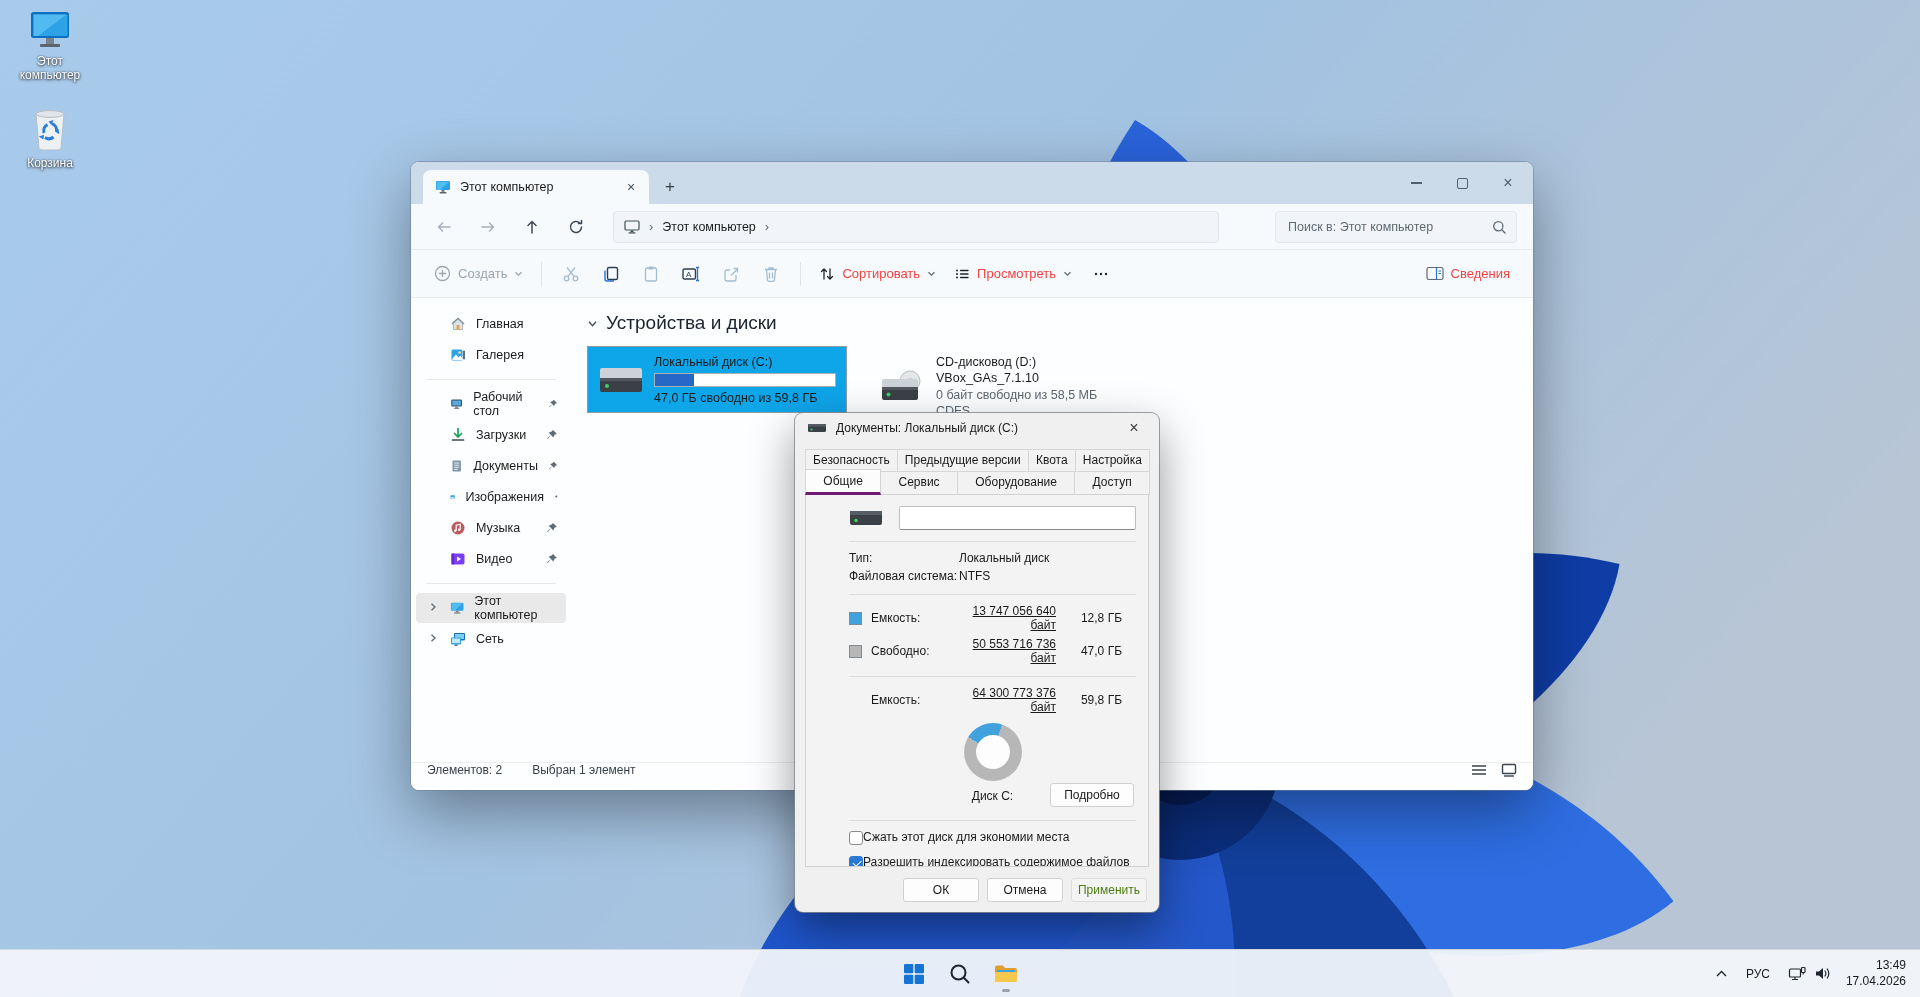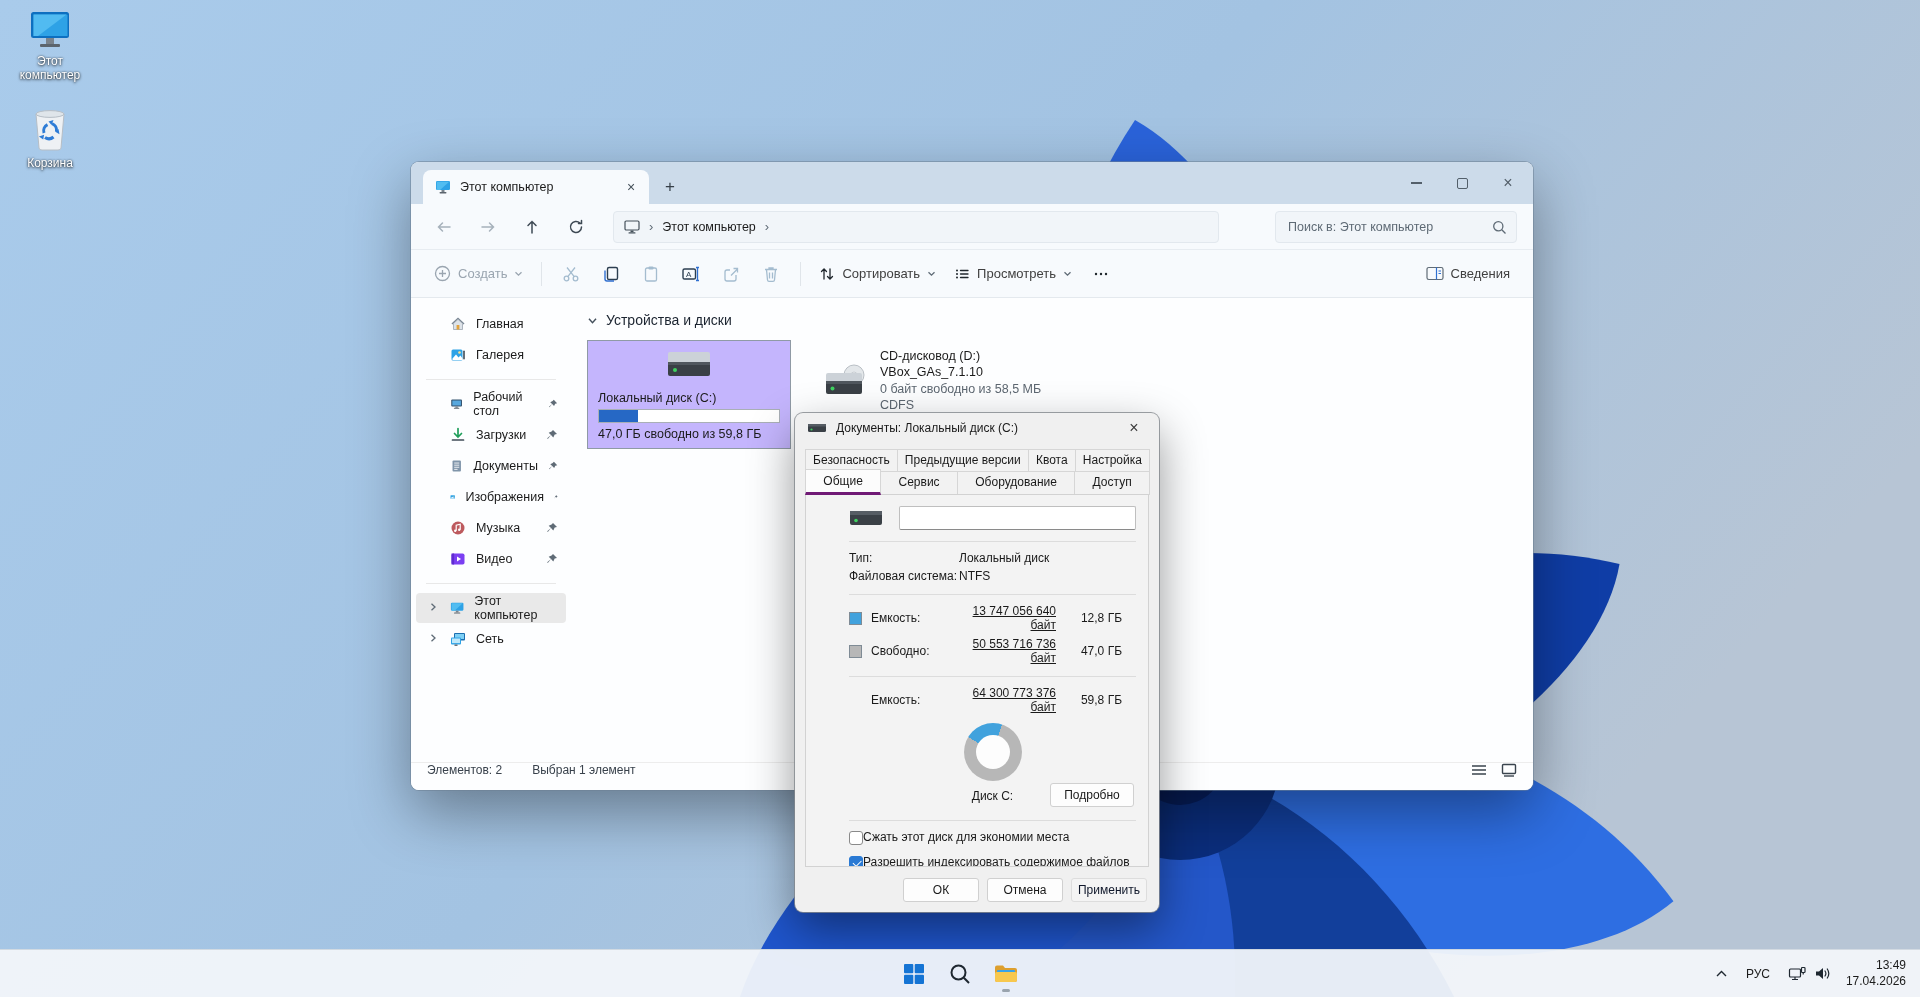--- a/index.html
+++ b/index.html
@@ -35,39 +35,39 @@
   .addressbar { width:606px; height:32px; margin-left:10px; background:#f1f5f9; border:1px solid #e2e8ee; border-radius:4px;
       display:flex; align-items:center; gap:9px; padding:0 10px; font-size:12.5px; color:#1b1b1b; }
   .crumb-sep { color:#5f6b76; font-size:13px; }
   .searchbar { margin-left:auto; width:242px; height:32px; background:#f1f5f9; border:1px solid #e2e8ee; border-radius:4px; position:relative; }
   .searchbar input { width:100%; height:100%; border:0; background:transparent; outline:none; padding:0 32px 0 12px;
       font-family:"Liberation Sans", sans-serif; font-size:12.5px; color:#1b1b1b; }
   .searchbar input::placeholder { color:#5e6a75; opacity:1; }
   .searchbar .mag { position:absolute; right:9px; top:8px; }
 
   .toolbar { height:48px; display:flex; align-items:center; padding:0 14px; background:#f7fafd; border-bottom:1px solid #e4e9ee; font-size:13px; }
-  .tbtn { display:flex; align-items:center; gap:7px; padding:0 9px; height:36px; border-radius:4px; color:#404040; }
+  .tbtn { display:flex; align-items:center; gap:7px; padding:0 9px; height:36px; border-radius:4px; color:#ef4444; }
   .tbtn.disabled { color:#9aa5b0; }
   .tsep { width:1px; height:24px; background:#e0e5ea; margin:0 9px; }
   .icon-btn { width:40px; height:36px; display:flex; align-items:center; justify-content:center; border-radius:4px; }
   .details-btn { margin-left:auto; }
 
   .window-body { display:flex; height:464px; background:#fdfeff; }
   .sidebar { width:160px; padding:10px 5px 0; font-size:12.5px; color:#1b1b1b; flex:none; }
   .side-item { height:30px; display:flex; align-items:center; gap:10px; padding:0 8px 0 34px; border-radius:4px; position:relative; margin:1px 0; }
   .side-item .chev { position:absolute; left:12px; top:9px; }
   .side-item .pin { margin-left:auto; }
   .side-item.selected { background:#e9e9e9; }
   .side-sep { height:1px; background:#e8e8e8; margin:9px 10px; }
 
   .main { flex:1; padding:14px 0 0 16px; }
-  .group-header { display:flex; align-items:center; gap:8px; font-size:14px; color:#1b2430; }
+  .group-header { display:flex; align-items:center; gap:8px; font-size:19px; color:#1b2430; }
   .tiles { display:flex; gap:22px; margin-top:12px; align-items:flex-start; }
   .tile { display:flex; gap:10px; padding:7px 10px; border:1px solid transparent; align-items:center; }
-  .tile.selected { background:#c4b5fd; border-color:#8f9aa5;flex-direction:column; }
+  .tile.selected { background:#0ea5e9; border-color:#8f9aa5; }
   .tile .col { width:182px; font-size:12.5px; color:#1b1b1b; }
   .cap-bar { height:14px; border:1px solid #a9afb6; background:#fff; margin:3px 0 4px; }
   .cap-fill { height:100%; }
   .tile .sub { color:#5d6771; font-size:12.5px; line-height:1.35; }
   .tile .name { line-height:1.3; }
 
   .statusbar { height:28px; border-top:1px solid #ededed; display:flex; align-items:flex-start; gap:30px; padding:0 16px; font-size:12px; color:#39424c; background:#fdfeff; border-radius:0 0 8px 8px; }
   .status-icons { margin-left:auto; display:flex; gap:14px; align-items:center; }
 
   
@@ -101,21 +101,21 @@
   .btn { background:#fdfdfd; border:1px solid #d0d0d0; border-radius:3px; font-family:"Liberation Sans", sans-serif;
       font-size:12px; color:#1a1a1a; display:flex; align-items:center; justify-content:center; }
   .details-small { position:absolute; right:2px; top:0; width:84px; height:24px; }
   .dlg-checkbox { display:flex; margin:9px 12px 0; line-height:1.3; align-items:flex-start; }
   .cbox { width:14px; height:14px; border:1px solid #8a8a8a; border-radius:3px; background:#fff; flex:none; margin-top:1px; position:relative; }
   .cbox.checked { background:#2a7ad4; border-color:#2a7ad4; }
   .cbox.checked::after { content:""; position:absolute; left:2.5px; top:3px; width:7px; height:3.5px;
       border-left:1.6px solid #fff; border-bottom:1.6px solid #fff; transform:rotate(-45deg); }
   .dlg-buttons { position:absolute; bottom:10px; right:12px; display:flex; gap:8px; }
   .dlg-buttons .btn { width:76px; height:24px; }
-  .btn.disabled { color:#0f172a; background:#f4f4f4; border-color:#dddddd; }
+  .btn.disabled { color:#4d7c0f; background:#f4f4f4; border-color:#dddddd; }
 
   
   .taskbar { position:absolute; left:0; right:0; bottom:0; height:48px; background:rgba(242,246,250,.95); border-top:1px solid rgba(196,206,216,.7); }
   .tb-center { position:absolute; left:50%; top:0; transform:translateX(-50%); height:100%; display:flex; align-items:center; gap:6px; }
   .tb-app { width:40px; height:40px; border-radius:5px; display:flex; align-items:center; justify-content:center; position:relative; }
   .run-dot { position:absolute; bottom:2px; left:50%; transform:translateX(-50%); width:8px; height:3px; border-radius:2px; background:#9aa4ae; }
   .tb-right { position:absolute; right:6px; top:0; height:100%; display:flex; align-items:center; gap:4px; font-size:12px; color:#1b1b1b; }
   .tray-btn { height:36px; display:flex; align-items:center; justify-content:center; padding:0 7px; border-radius:4px; gap:7px; }
   .clock { text-align:right; line-height:1.3; padding:0 8px 0 4px; font-size:12px; }
 </style>

